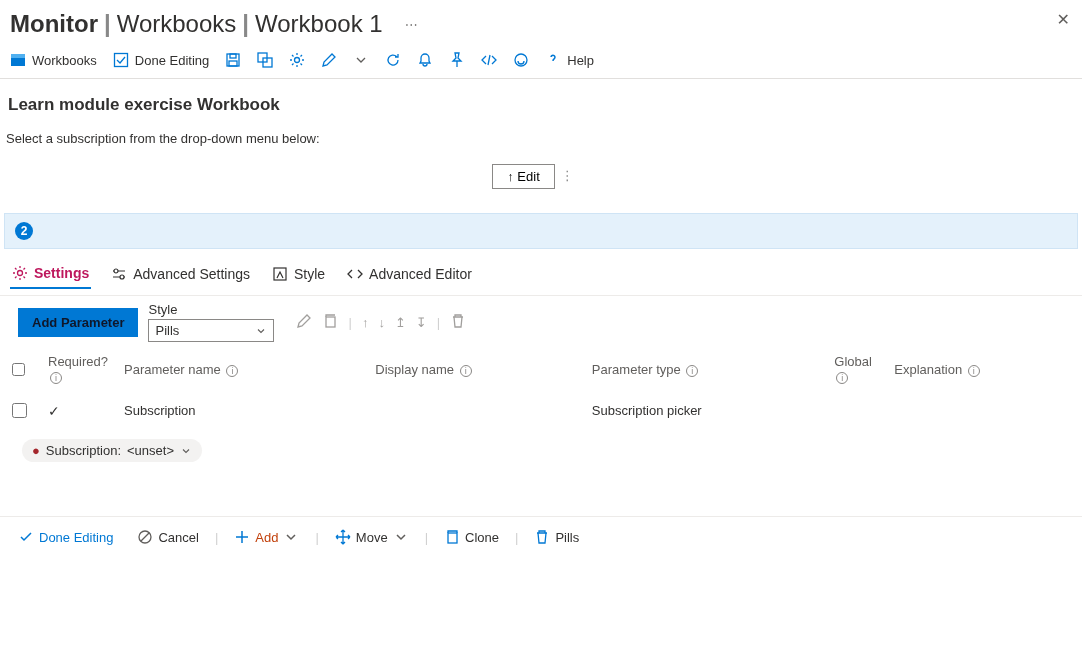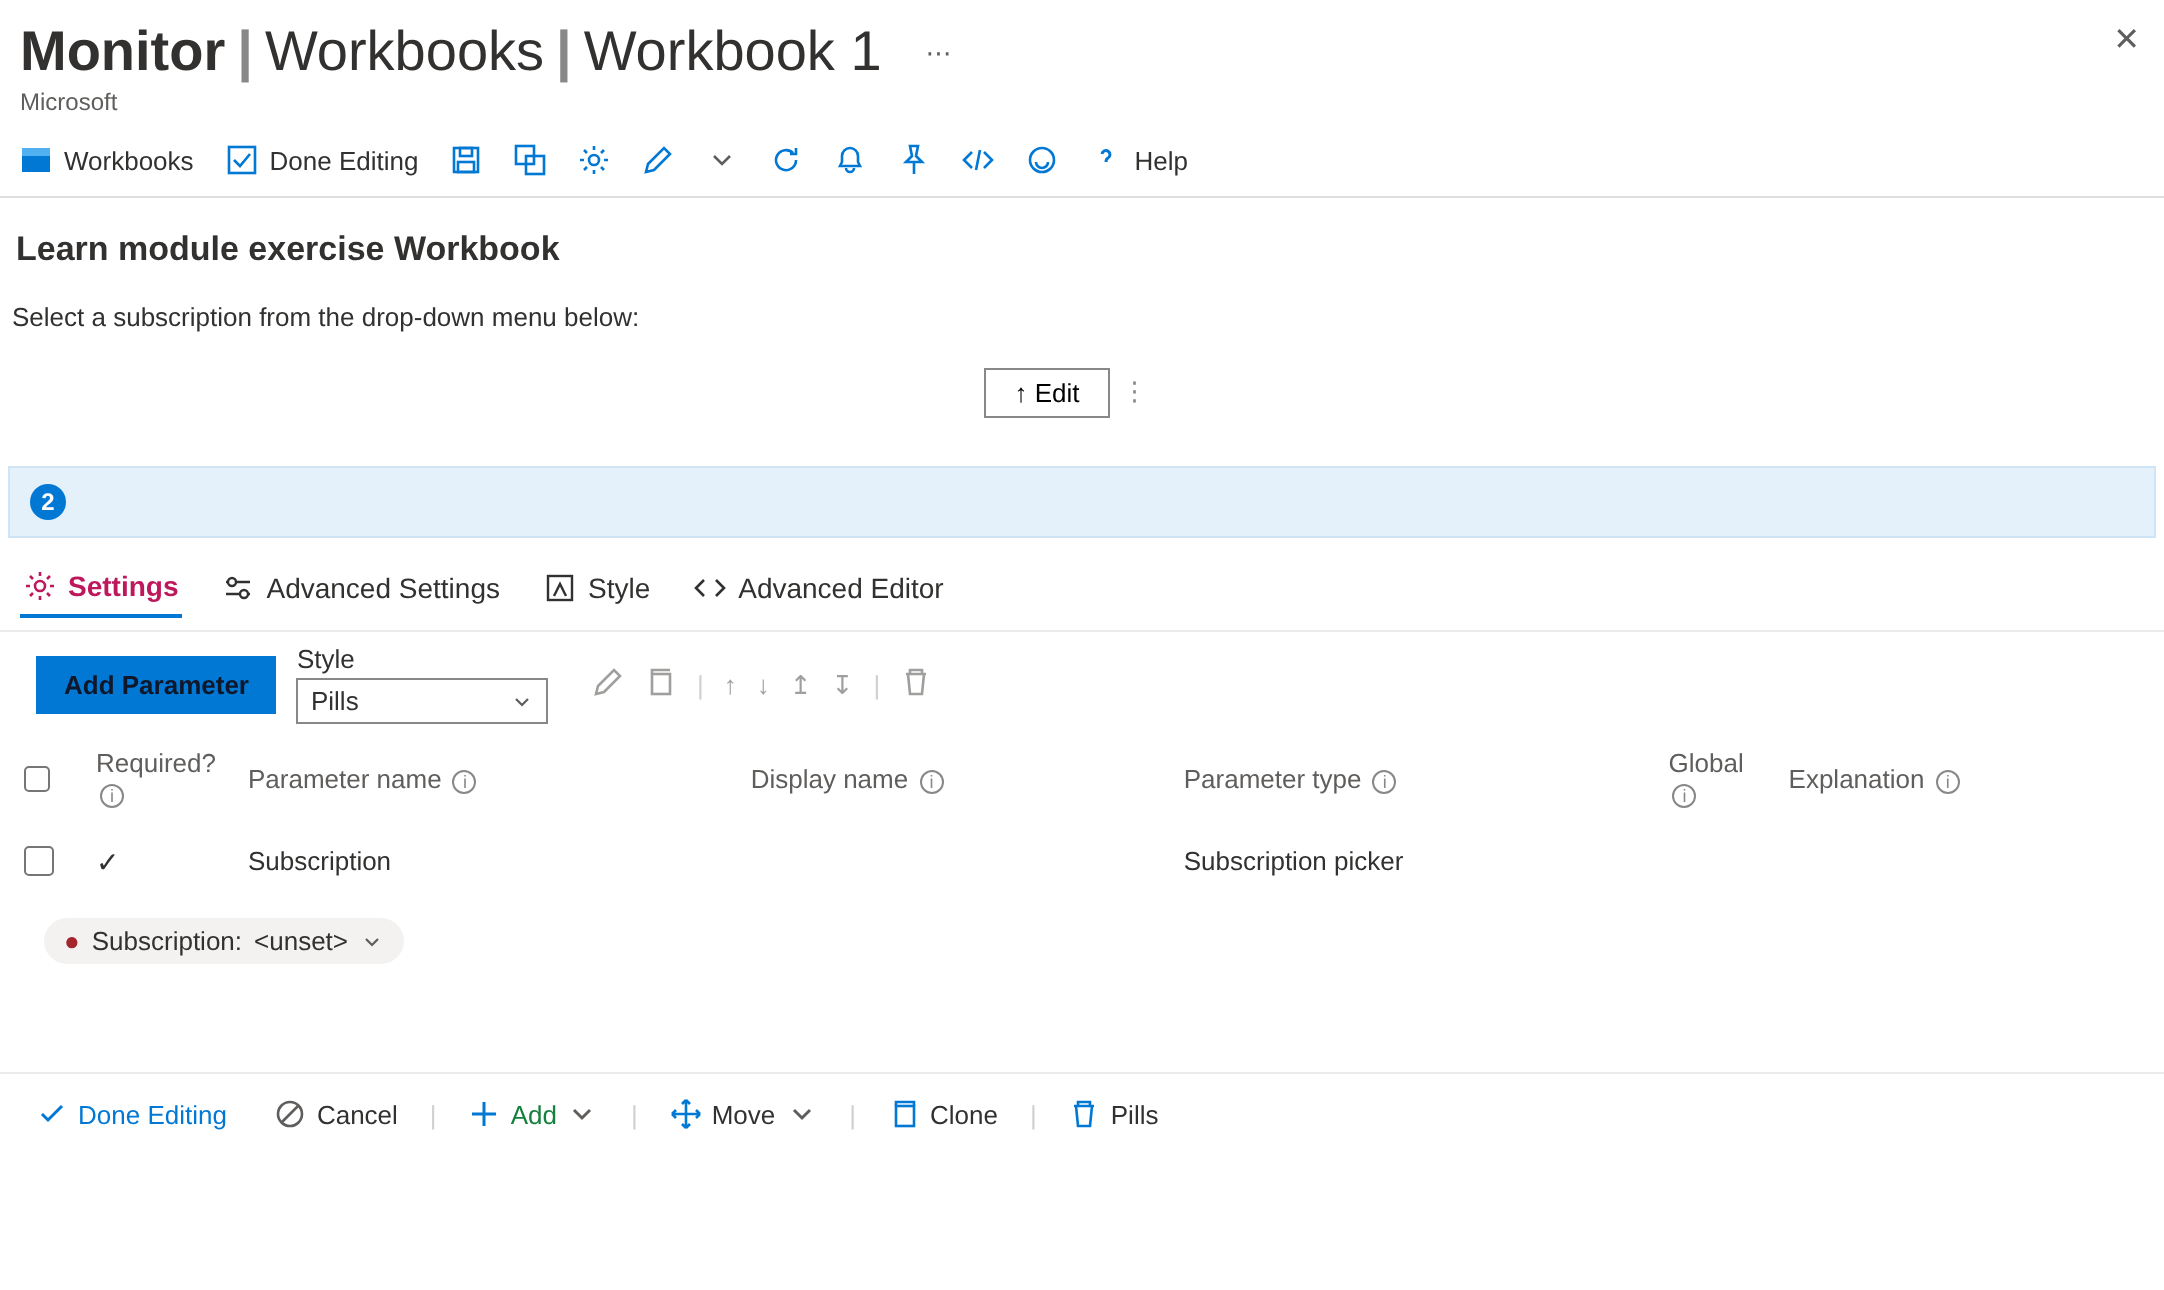--- a/index.html
+++ b/index.html
@@ -6,21 +6,21 @@
   body {
     margin: 0;
     font-family: "Segoe UI", -apple-system, sans-serif;
     font-size: 13px;
     color: #323130;
     background: #fff;
     width: 1082px;
   }
   .header { padding: 10px 10px 0 10px; position: relative; }
   .breadcrumb { display:flex; align-items:center; gap:6px; }
-  .breadcrumb .title { font-size: 28px; font-weight: 600; }
+  .breadcrumb .title { font-size: 24px; font-weight: 600; }
   .breadcrumb .sep { color:#888; }
   .provider { font-size:12px; color:#605e5c; margin-top:2px; }
   .close-x { position:absolute; right:12px; top:10px; font-size:16px; color:#605e5c; cursor:pointer; }
   .icon-row { display:flex; align-items:center; gap:16px; padding:14px 10px 10px 10px; border-bottom:1px solid #e1dfdd; }
   .icon-row .item { display:flex; align-items:center; gap:6px; color:#323130; cursor:pointer; font-size:13px; }
   .icon-row svg { width:16px; height:16px; }
   .icon-btn { color:#0078d4; cursor:pointer; display:flex; }
   .section-title { font-size:17px; font-weight:700; padding:16px 8px 6px 8px; }
   .desc { padding:10px 6px; font-size:13px; color:#323130; }
   .edit-btn-row { display:flex; justify-content:center; padding:8px 10px 20px 0; }
@@ -70,21 +70,20 @@
     <span class="title" style="font-weight:400">Workbooks</span>
     <span class="sep title">|</span>
     <span class="title" style="font-weight:400">Workbook 1</span>
     <span style="margin-left:10px;cursor:pointer;color:#605e5c">
       <svg viewBox="0 0 16 16" fill="none" stroke="currentColor" stroke-width="1.2">
           <path d="M9 1l6 6-3 1-3 3v3l-2-2-4 4 4-4-2-2h3l3-3 1-3z" transform="rotate(45 8 8)"></path>
         </svg>
     </span>
     <span style="cursor:pointer;color:#605e5c">⋯</span>
   </div>
-  <div class="provider">Microsoft</div>
   <div class="close-x">✕</div>
 </div>
 
 <div class="icon-row">
   <div class="item">
     <svg viewBox="0 0 16 16">
         <rect x="1" y="2" width="14" height="12" fill="#0078d4"></rect>
         <rect x="1" y="2" width="14" height="4" fill="#50b0f0"></rect>
       </svg>
     <span>Workbooks</span>
@@ -278,21 +277,21 @@
     <span>Done Editing</span>
   </div>
   <div class="bitem">
     <svg viewBox="0 0 16 16" fill="none" stroke="#605e5c" stroke-width="1.3">
           <circle cx="8" cy="8" r="6"></circle>
           <path d="M4 12L12 4"></path>
         </svg>
     <span>Cancel</span>
   </div>
   <span class="bsep">|</span>
-  <div class="bitem" style="color:#15803d">
+  <div class="bitem" style="color:#c2410c">
     <svg viewBox="0 0 16 16" fill="none" stroke="#0078d4" stroke-width="1.5">
           <path d="M8 2v12M2 8h12"></path>
         </svg>
     <span>Add</span>
     <svg width="12" height="12" viewBox="0 0 16 16" fill="none" stroke="#605e5c" stroke-width="1.5">
           <path d="M4 6l4 4 4-4"></path>
         </svg>
   </div>
   <span class="bsep">|</span>
   <div class="bitem">

